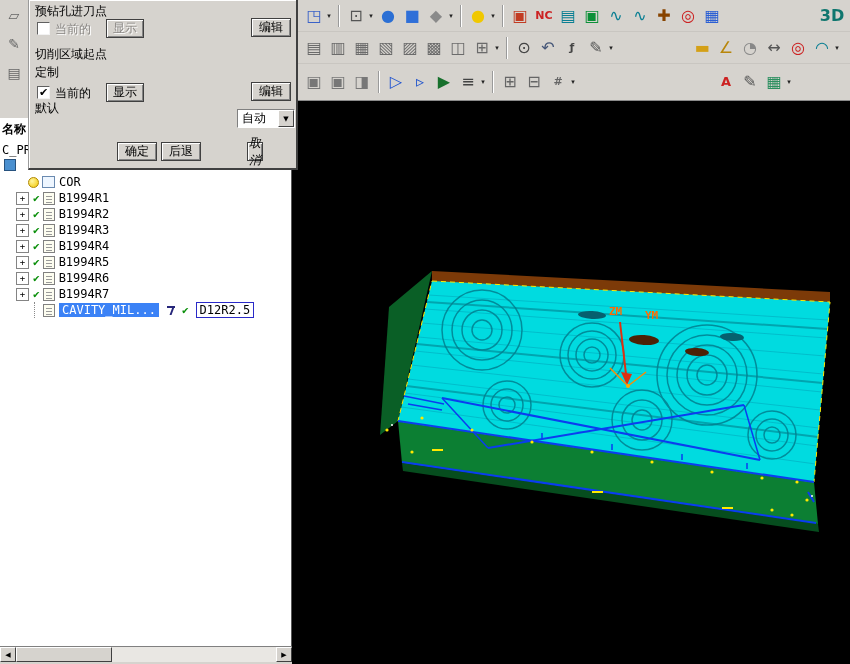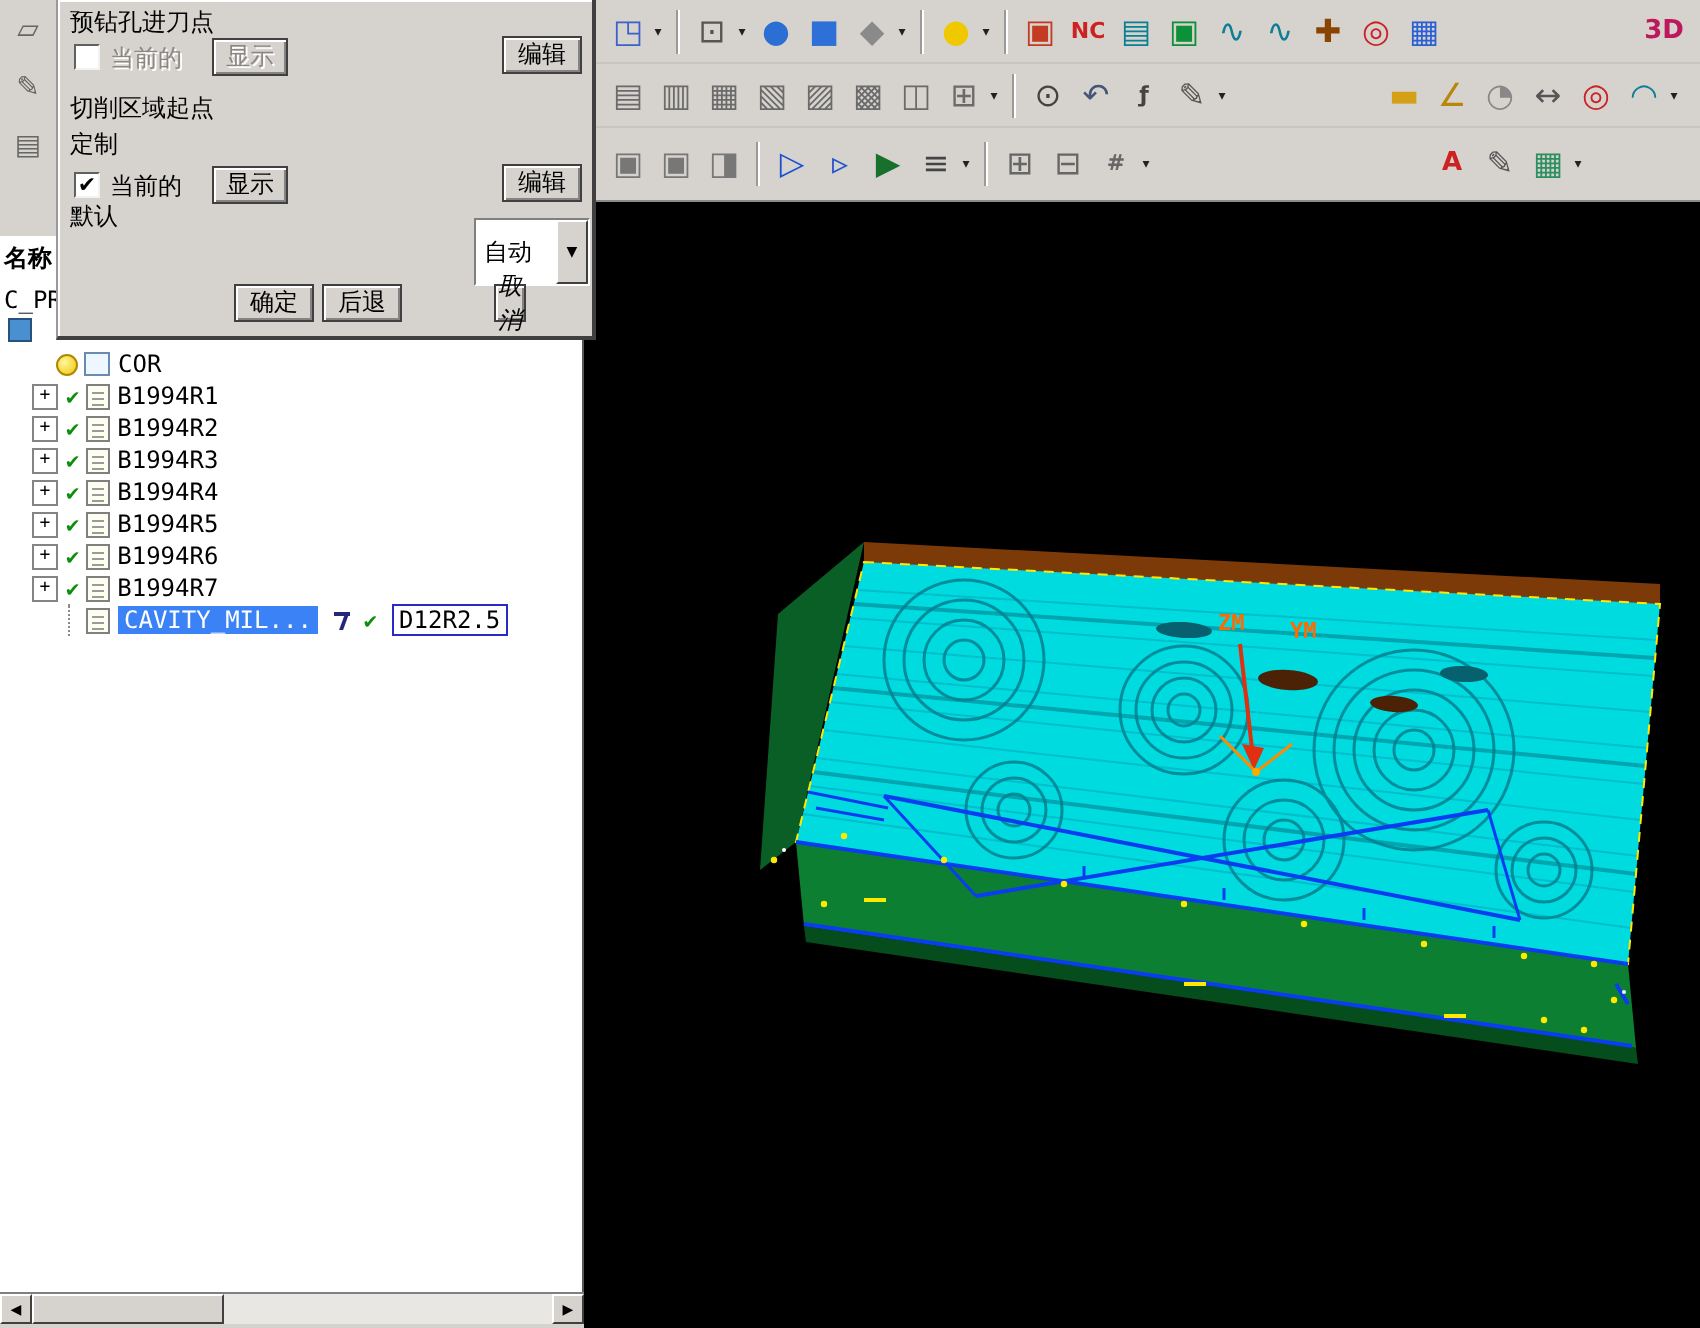--- a/index.html
+++ b/index.html
@@ -26,21 +26,21 @@
   #dialog{position:absolute;left:28px;top:0;width:270px;height:170px;background:#d6d3ce;z-index:30;
     border-right:2px solid #404040;border-bottom:2px solid #404040;border-left:1px solid #9a9a9a;
     box-shadow:inset 1px 1px 0 #fff;font-size:12px;color:#000;box-sizing:border-box;}
   .dlg-label{position:absolute;white-space:nowrap;}
   .dlg-btn{position:absolute;height:19px;background:#d6d3ce;border:1px solid #404040;
     box-shadow:inset 1px 1px 0 #ffffff, inset -1px -1px 0 #848484;
     display:flex;align-items:center;justify-content:center;font-size:12px;box-sizing:border-box;}
   .disabled-text{color:#8a8784;text-shadow:1px 1px 0 #fff;}
   .checkbox{position:absolute;width:13px;height:13px;background:#fff;border:1px solid;border-color:#606060 #f2f2f2 #f2f2f2 #606060;box-sizing:border-box;display:flex;align-items:center;justify-content:center;}
   .cbmark{font-size:11px;line-height:1;color:#000;}
-  .dropdown{position:absolute;left:208px;top:109px;width:58px;height:34px;background:#fff;border:1px solid;border-color:#808080 #fff #fff #808080;display:flex;align-items:stretch;box-sizing:border-box;}
+  .dropdown{position:absolute;left:208px;top:109px;width:58px;height:19px;background:#fff;border:1px solid;border-color:#808080 #fff #fff #808080;display:flex;align-items:stretch;box-sizing:border-box;}
   .dropdown-text{flex:1;padding-left:4px;font-size:12px;display:flex;align-items:center;}
   .dropdown-btn{width:16px;background:#d6d3ce;border:1px solid;border-color:#fff #404040 #404040 #fff;display:flex;align-items:center;justify-content:center;font-size:7px;box-sizing:border-box;}
   
   #tree-panel{position:absolute;left:0;top:100px;width:292px;height:546px;background:#fff;z-index:4;
     border-right:1px solid #585858;box-sizing:border-box;
     font-family:"DejaVu Sans Mono","Liberation Mono",monospace;font-size:12px;color:#000;}
   .trow{position:absolute;height:16px;display:flex;align-items:center;white-space:nowrap;}
   .plusbox{width:11px;height:11px;background:#fff;border:1px solid #848484;display:flex;align-items:center;justify-content:center;font-size:9px;line-height:1;flex:0 0 auto;margin-right:4px;}
   .chk{color:#0a8f0a;font-size:11px;flex:0 0 auto;margin-right:3px;}
   .doc{width:12px;height:13px;background:#fdfdf0;border:1px solid #808080;position:relative;flex:0 0 auto;margin-right:4px;box-sizing:border-box;}
@@ -107,21 +107,21 @@
       <span class="tbtn" style="color:#0b7f93">∿</span>
 
       <span class="tbtn" style="color:#0b7f93">∿</span>
 
       <span class="tbtn" style="color:#884400">✚</span>
 
       <span class="tbtn" style="color:#cc2222">◎</span>
 
       <span class="tbtn" style="color:#2b5fd4">▦</span>
 
-      <span class="tbtn tbtxt mla" style="color:#be185d;font-size:13px">3D</span>
+      <span class="tbtn tbtxt mla" style="color:#0f766e;font-size:16px">3D</span>
 
   </div>
   <div class="tbrow" id="row2">
 
       <span class="tbtn" style="color:#6b6b6b">▤</span>
 
       <span class="tbtn" style="color:#6b6b6b">▥</span>
 
       <span class="tbtn" style="color:#6b6b6b">▦</span>
 

